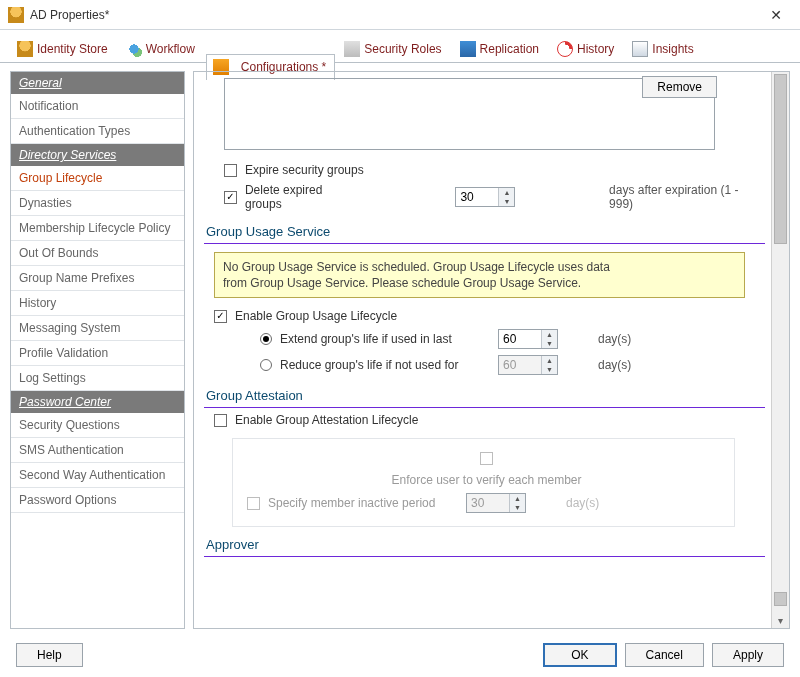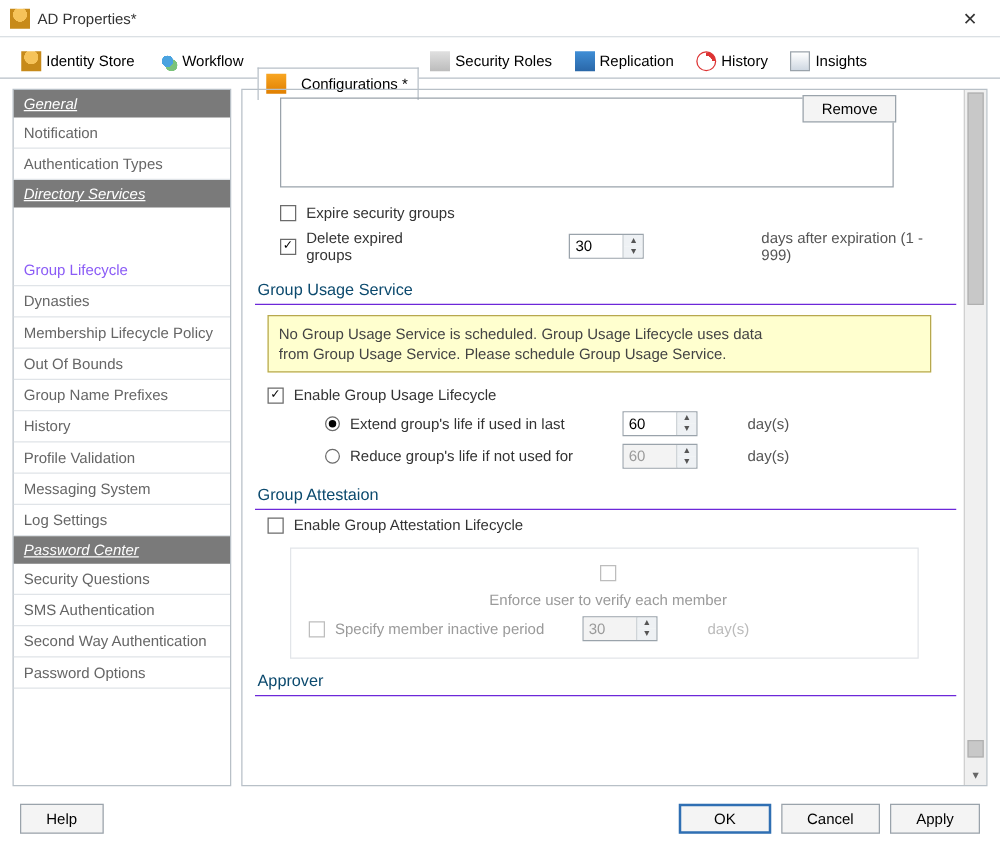--- a/index.html
+++ b/index.html
@@ -2,28 +2,28 @@
 <html><head>
 <meta charset="utf-8">
 <style>
   * { box-sizing: border-box; font-family: "Segoe UI", Tahoma, sans-serif; font-size: 12px; }
   body { margin: 0; background: #fff; width: 800px; height: 677px; overflow: hidden; color: #333; }
   .titlebar { height: 30px; display: flex; align-items: center; padding: 0 4px; border-bottom: 1px solid #cfd6dc; background: #fff; }
   .titlebar .ticon { width: 16px; height: 16px; margin: 0 6px 0 4px; display: inline-block; }
   .titlebar .title { flex: 1; font-size: 12px; }
   .titlebar .close { width: 40px; text-align: center; font-size: 14px; cursor: pointer; }
   .tabs { display: flex; align-items: flex-end; padding: 6px 10px 0 10px; border-bottom: 1px solid #b8c0c7; gap: 2px; background:#fff;}
-  .tab { display: flex; align-items: center; gap: 4px; padding: 4px 8px 5px 6px; border: 1px solid transparent; border-bottom: none; cursor: pointer; color:#000000; }
+  .tab { display: flex; align-items: center; gap: 4px; padding: 4px 8px 5px 6px; border: 1px solid transparent; border-bottom: none; cursor: pointer; color:#7f1d1d; }
   .tab.active { border-color: #b8c0c7; background: #fff; position: relative; top: 18px; gap: 12px; }
   .tab .ti { width: 16px; height: 16px; display: inline-block; }
   .work { display: flex; padding: 8px 10px 4px 10px; gap: 8px; height: 570px; }
   .sidebar { width: 175px; border: 1px solid #b8c0c7; background: #fff; }
   .shead { background: #7a7a7a; color: #fff; font-style: italic; padding: 4px 8px; font-size: 12px; text-decoration: underline; }
   .sitem { padding: 5px 8px; border-bottom: 1px solid #e0e4e8; color: #666; cursor: pointer; }
-  .sitem.sel { color: #8b5cf6; font-weight: 500; margin-top: 38px; }
+  .sitem.sel { color: #c2410c; font-weight: 500; }
   .content { flex: 1; border: 1px solid #b8c0c7; position: relative; padding: 6px 24px 6px 10px; overflow: hidden; }
   .vscroll { position:absolute; right:0; top:0; bottom:0; width:18px; background:#f0f0f0; border-left:1px solid #d0d0d0; }
   .vscroll .thumbTop { position:absolute; top:2px; left:2px; right:2px; height:170px; background:#c8c8c8; border:1px solid #b0b0b0; }
   .vscroll .thumbBot { position:absolute; bottom:22px; left:2px; right:2px; height:14px; background:#c8c8c8; border:1px solid #b0b0b0; }
   .vscroll .arrDn { position:absolute; bottom:2px; left:0; right:0; text-align:center; font-size:10px; color:#666; }
   .listbox { border:1px solid #9aa3ab; height:72px; margin: 0 50px 10px 20px; position:relative; }
   .rmv { position:absolute; right:-2px; top:-4px; transform:translateX(0); }
   .rmv button{ padding:3px 14px; border:1px solid #9aa3ab; background:#f4f4f4; cursor:pointer;}
   .row { display:flex; align-items:center; gap:8px; padding:3px 0 3px 20px; }
   .chk { width:13px; height:13px; border:1px solid #6b6b6b; display:inline-flex; align-items:center; justify-content:center; font-size:10px; line-height:1; }
@@ -105,22 +105,22 @@
     <div class="sitem">Notification</div>
     <div class="sitem">Authentication Types</div>
 
     <div class="shead">Directory Services</div>
     <div class="sitem sel">Group Lifecycle</div>
     <div class="sitem">Dynasties</div>
     <div class="sitem">Membership Lifecycle Policy</div>
     <div class="sitem">Out Of Bounds</div>
     <div class="sitem">Group Name Prefixes</div>
     <div class="sitem">History</div>
+    <div class="sitem">Messaging System</div>
     <div class="sitem">Profile Validation</div>
-    <div class="sitem">Messaging System</div>
     <div class="sitem">Log Settings</div>
 
     <div class="shead">Password Center</div>
     <div class="sitem">Security Questions</div>
     <div class="sitem">SMS Authentication</div>
     <div class="sitem">Second Way Authentication</div>
     <div class="sitem">Password Options</div>
   </div>
 
   <div class="content">

